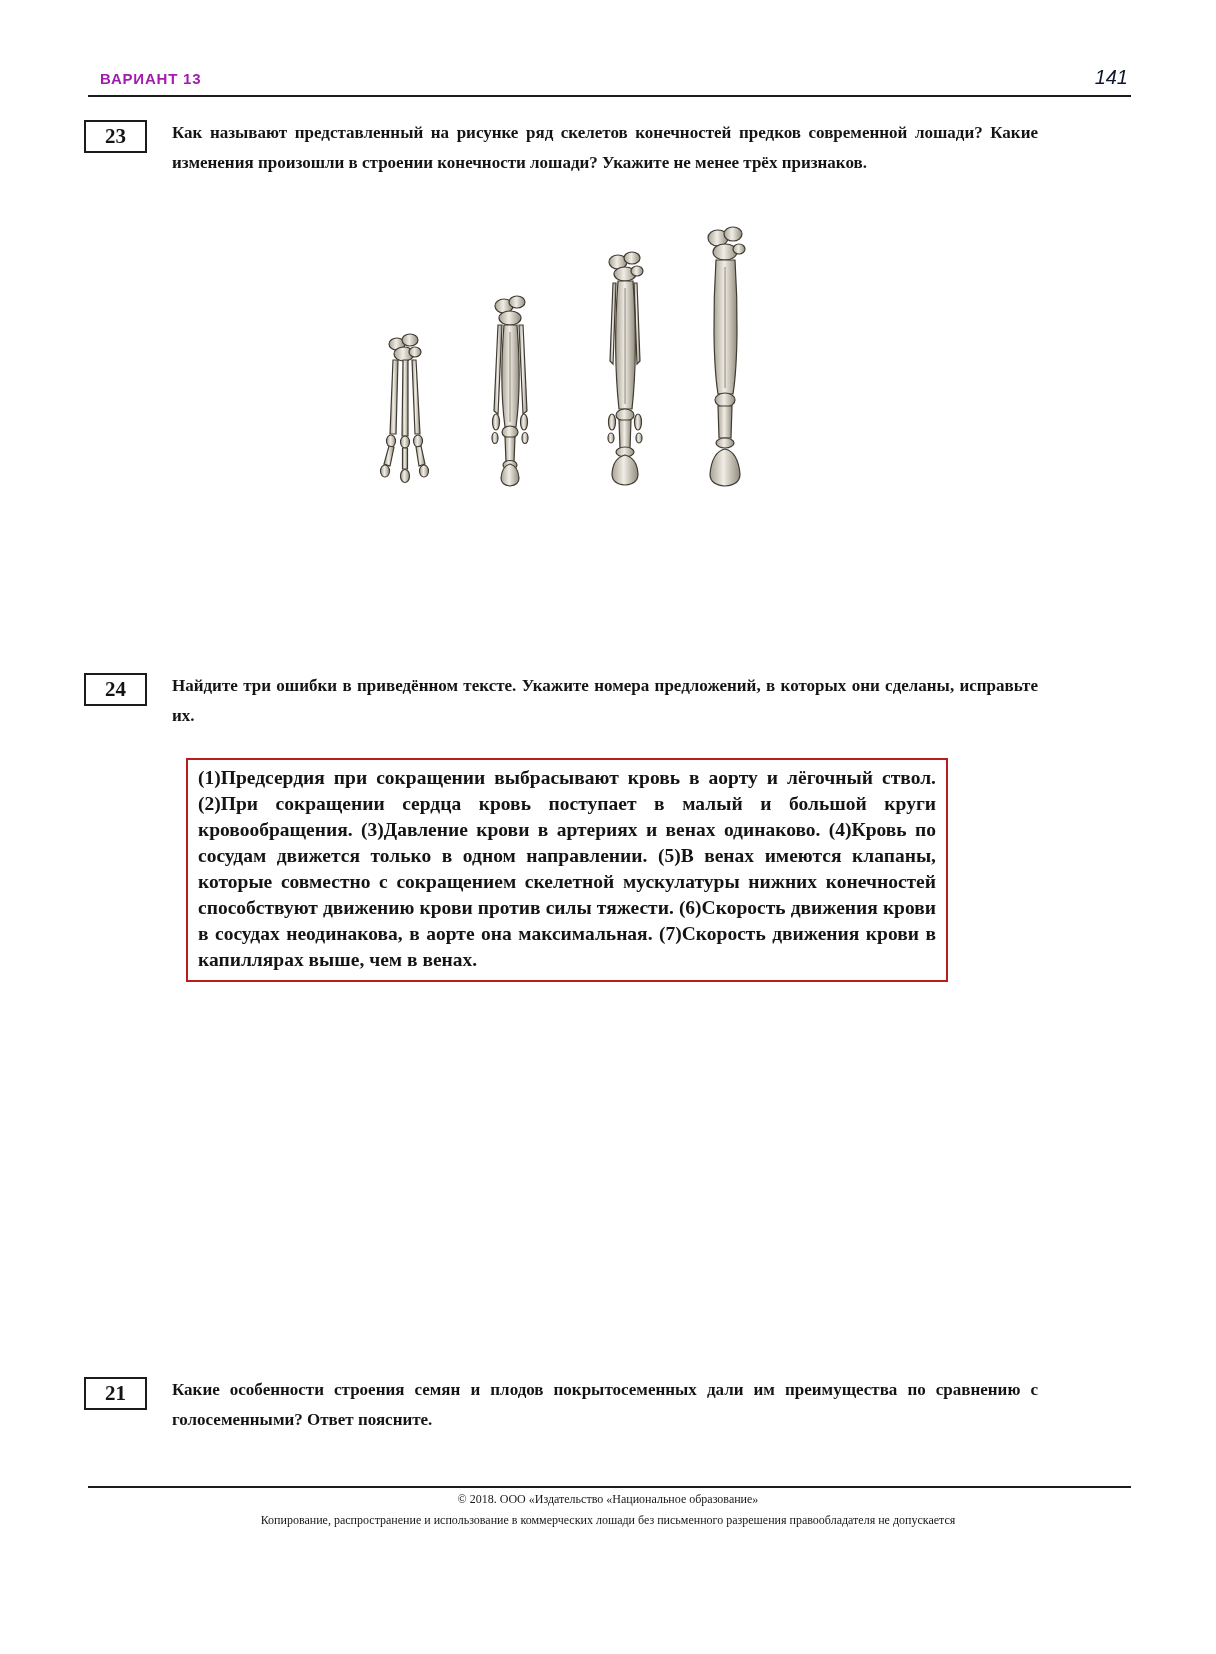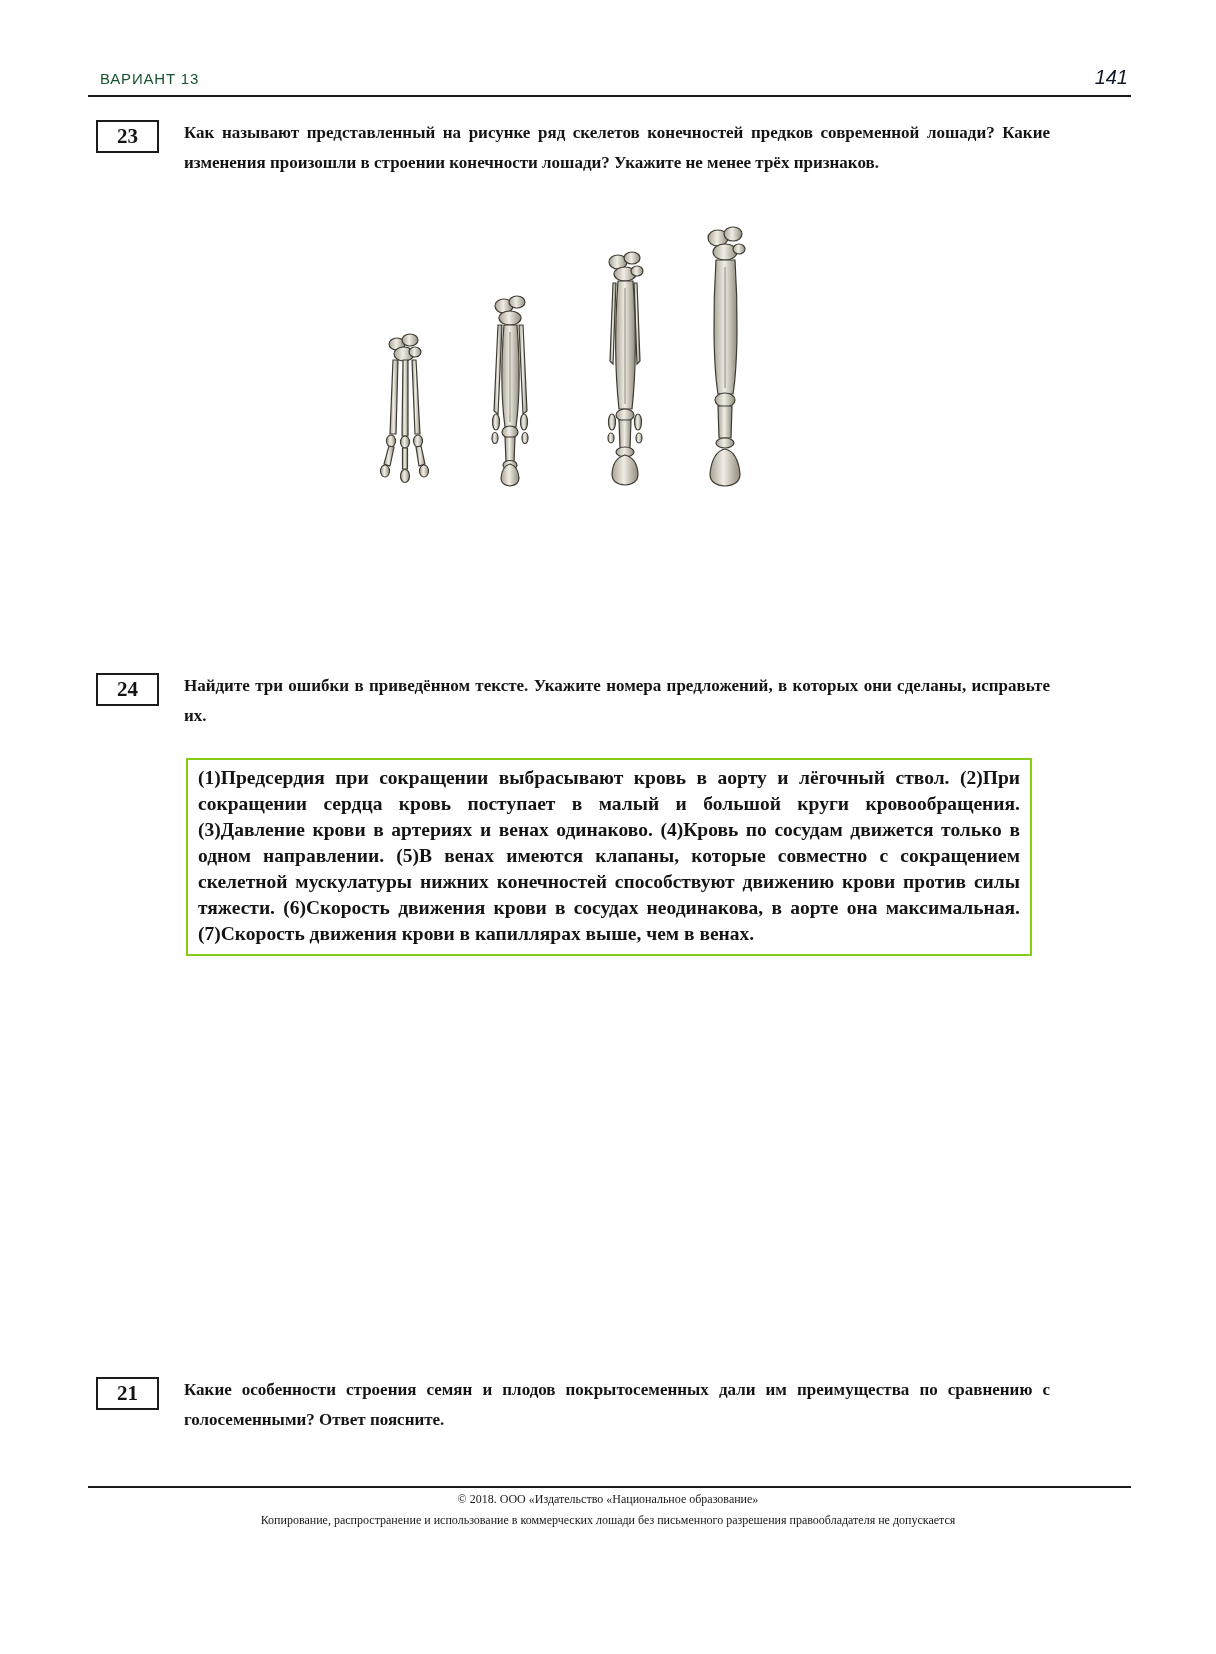--- a/index.html
+++ b/index.html
@@ -15,34 +15,34 @@
     margin: 0 auto;
   }
   .page-header {
     position: absolute;
     top: 66px; left: 100px; right: 88px;
     display: flex;
     justify-content: space-between;
     align-items: baseline;
     font-family: "Liberation Sans", sans-serif;
   }
-  .variant { font-size: 15px; letter-spacing: 0.8px; color: #14532d; }
+  .variant { font-size: 15px; letter-spacing: 0.8px; color: #a21caf; font-weight: bold; }
   .pagenum { font-size: 20px; color: #0f172a; font-style: italic; }
   .rule {
     position: absolute;
     left: 88px;
     width: 1043px;
     height: 2px;
     background: #1c1c1c;
   }
   .rule.top { top: 95px; }
   .rule.bottom { top: 1486px; }
   .question {
     position: absolute;
-    left: 96px;
+    left: 84px;
     width: 962px;
   }
   #q23 { top: 118px; }
   #q24 { top: 671px; }
   #q25 { top: 1154px; }
   #q26 { top: 1375px; }
   .qnum {
     position: absolute;
     left: 0; top: 2px;
     width: 63px; height: 33px;
@@ -58,22 +58,22 @@
     width: 866px;
     font-weight: 700;
     font-size: 17px;
     line-height: 30px;
     text-align: justify;
   }
   .textbox {
     position: absolute;
     top: 758px;
     left: 186px;
-    width: 846px;
-    border: 2px solid #84cc16;
+    width: 762px;
+    border: 2px solid #b91c1c;
     padding: 5px 10px 7px 10px;
     font-weight: 700;
     font-size: 19.5px;
     line-height: 26px;
     text-align: justify;
   }
   .figure {
     position: absolute;
     top: 222px;
     left: 330px;

